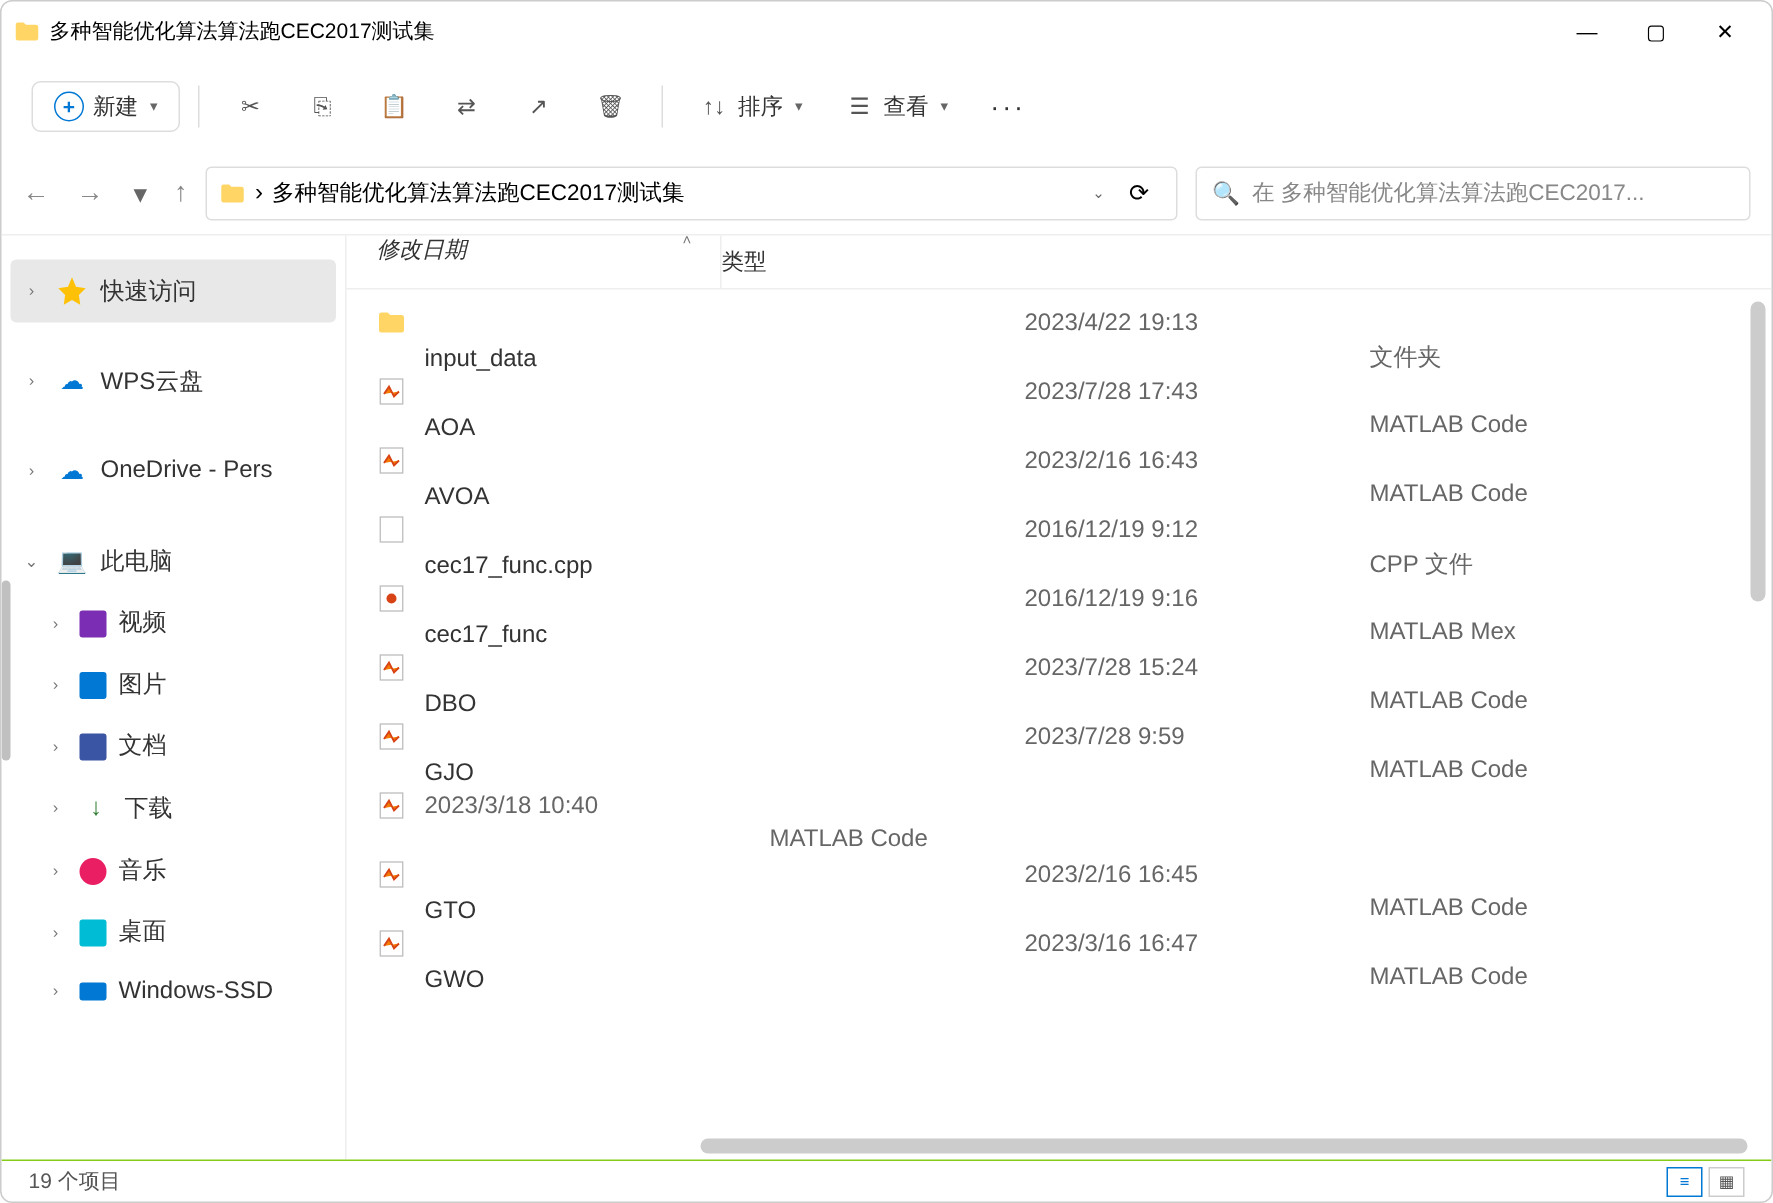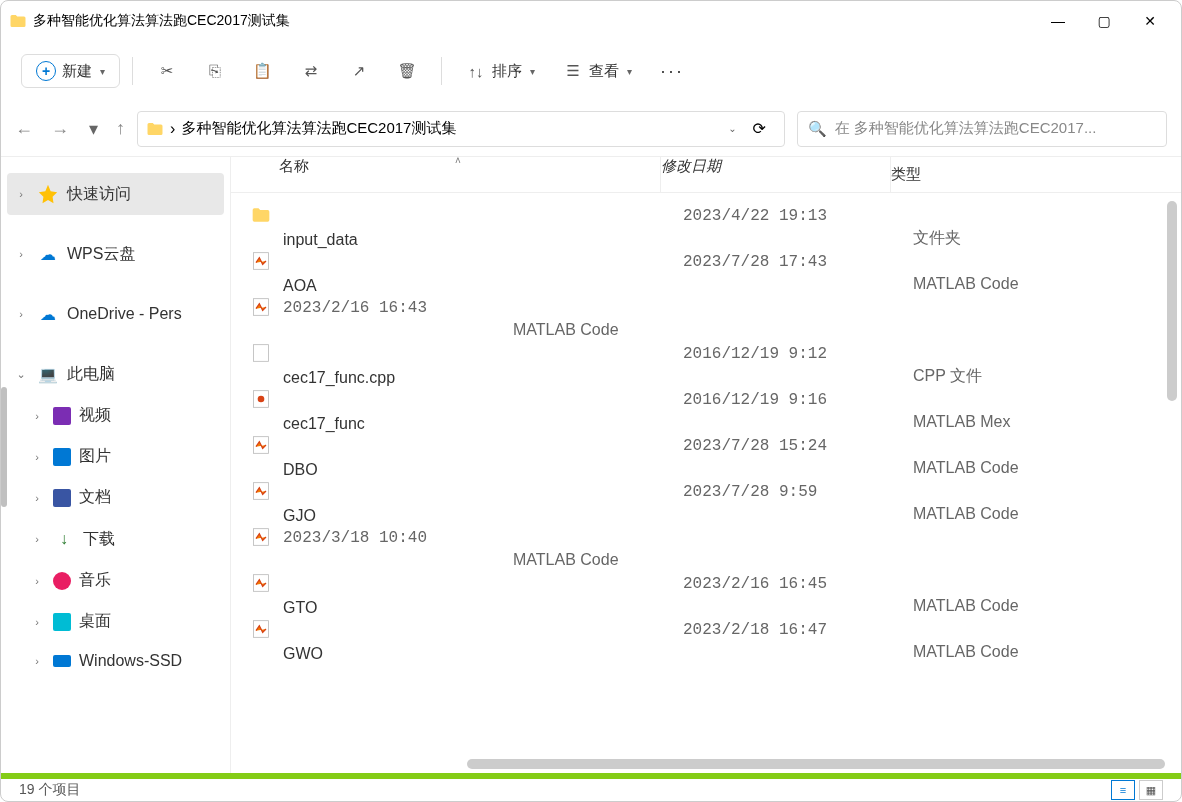--- a/index.html
+++ b/index.html
@@ -49,27 +49,27 @@
     .col-header { display: flex; height: 36px; align-items: center; border-bottom: 1px solid #eee; font-size: 15px; color: #333; padding-left: 20px; position: relative; }
     .col-name { width: 410px; padding-left: 28px; }
     .col-date { width: 230px; font-style: italic; }
     .col-type { flex: 1; }
     .col-sep { border-right: 1px solid #eee; height: 100%; }
     .sort-ind { position: absolute; left: 224px; top: -2px; font-size: 10px; color: #777; }
     .file-rows { overflow-y: auto; flex: 1; position: relative; }
     .file-row { display: flex; align-items: center; height: 46px; padding-left: 20px; font-size: 16px; color: #333; cursor: pointer; }
     .file-icon { width: 22px; height: 22px; margin-right: 10px; }
     .file-name { width: 400px; margin-top: 48px; }
-    .file-date { width: 230px; color: #666; font-family: Liberation Mono, monospace; }
+    .file-date { width: 230px; color: #666; }
     .file-type { flex: 1; color: #666; margin-top: 44px; }
     .fl-scroll-v { position: absolute; right: 4px; top: 8px; width: 10px; height: 200px; background: #ccc; border-radius: 5px; }
     .fl-scroll-h { position: absolute; left: 236px; right: 16px; bottom: 4px; height: 10px; background: #ccc; border-radius: 5px; }
     
     
-    .statusbar { position: absolute; bottom: 0; left: 0; right: 0; height: 28px; display: flex; align-items: center; padding: 0 18px; font-size: 14px; color: #555; border-top: 6px solid #84cc16; }
+    .statusbar { position: absolute; bottom: 0; left: 0; right: 0; height: 28px; display: flex; align-items: center; padding: 0 18px; font-size: 14px; color: #555; border-top: 1px solid #84cc16; }
     .status-right { margin-left: auto; display: flex; gap: 4px; }
     .view-toggle { width: 24px; height: 20px; border: 1px solid #ccc; display: flex; align-items: center; justify-content: center; font-size: 11px; }
     .view-toggle.active { border-color: #0078d4; color: #0078d4; }
     
     
     .folder-svg { fill: #ffd666; }
     .star-svg { fill: #ffc107; }
   </style>
 </head>
 <body>
@@ -216,21 +216,20 @@
         <span class="sb-chevron">›</span>
         <span class="sb-icon" style="background:#0078d4;width:18px;height:12px;border-radius:2px"></span>
         <span>Windows-SSD</span>
       </div>
     </div>
   </div>
 
   <div class="filelist">
     <div class="col-header">
       <span class="sort-ind">˄</span>
-      <div class="col-name col-sep"><span>名称</span></div>
       <div class="col-date col-sep"><span>修改日期</span></div>
       <div class="col-type"><span>类型</span></div>
     </div>
     <div class="file-rows" id="file-rows">
       <div class="fl-scroll-v"></div>
     <div class="file-row">
           <span class="file-icon"><svg width="20" height="20" viewBox="0 0 24 24">
               <path fill="#ffd666" d="M2 6a2 2 0 012-2h5l2 2h9a2 2 0 012 2v10a2 2 0 01-2 2H4a2 2 0 01-2-2V6z"></path>
             </svg></span>
           <span class="file-name">input_data</span>
@@ -244,20 +243,21 @@
             </svg></span>
           <span class="file-name">AOA</span>
           <span class="file-date">2023/7/28 17:43</span>
           <span class="file-type">MATLAB Code</span>
         </div>
         <div class="file-row">
           <span class="file-icon"><svg width="20" height="20" viewBox="0 0 24 24">
               <rect x="3" y="2" width="18" height="20" fill="#fff" stroke="#bbb"></rect>
               <path fill="#f57c00" d="M6 14l4-6 4 8 4-4" stroke="#d84315" stroke-width="1.5"></path>
             </svg></span>
+          <span class="file-name">AVOA</span>
           <span class="file-date">2023/2/16 16:43</span>
           <span class="file-type">MATLAB Code</span>
         </div>
         <div class="file-row">
           <span class="file-icon"><svg width="20" height="20" viewBox="0 0 24 24">
               <rect x="3" y="2" width="18" height="20" fill="#fff" stroke="#bbb"></rect>
             </svg></span>
           <span class="file-name">cec17_func.cpp</span>
           <span class="file-date">2016/12/19 9:12</span>
           <span class="file-type">CPP 文件</span>
@@ -305,21 +305,21 @@
           <span class="file-name">GTO</span>
           <span class="file-date">2023/2/16 16:45</span>
           <span class="file-type">MATLAB Code</span>
         </div>
         <div class="file-row">
           <span class="file-icon"><svg width="20" height="20" viewBox="0 0 24 24">
               <rect x="3" y="2" width="18" height="20" fill="#fff" stroke="#bbb"></rect>
               <path fill="#f57c00" d="M6 14l4-6 4 8 4-4" stroke="#d84315" stroke-width="1.5"></path>
             </svg></span>
           <span class="file-name">GWO</span>
-          <span class="file-date">2023/2/18 16:47</span>
+          <span class="file-date">2023/3/16 16:47</span>
           <span class="file-type">MATLAB Code</span>
         </div>
       </div>
     <div class="fl-scroll-h"></div>
   </div>
 </div>
 
 <div class="statusbar">
   <span>19 个项目</span>
   <div class="status-right">

